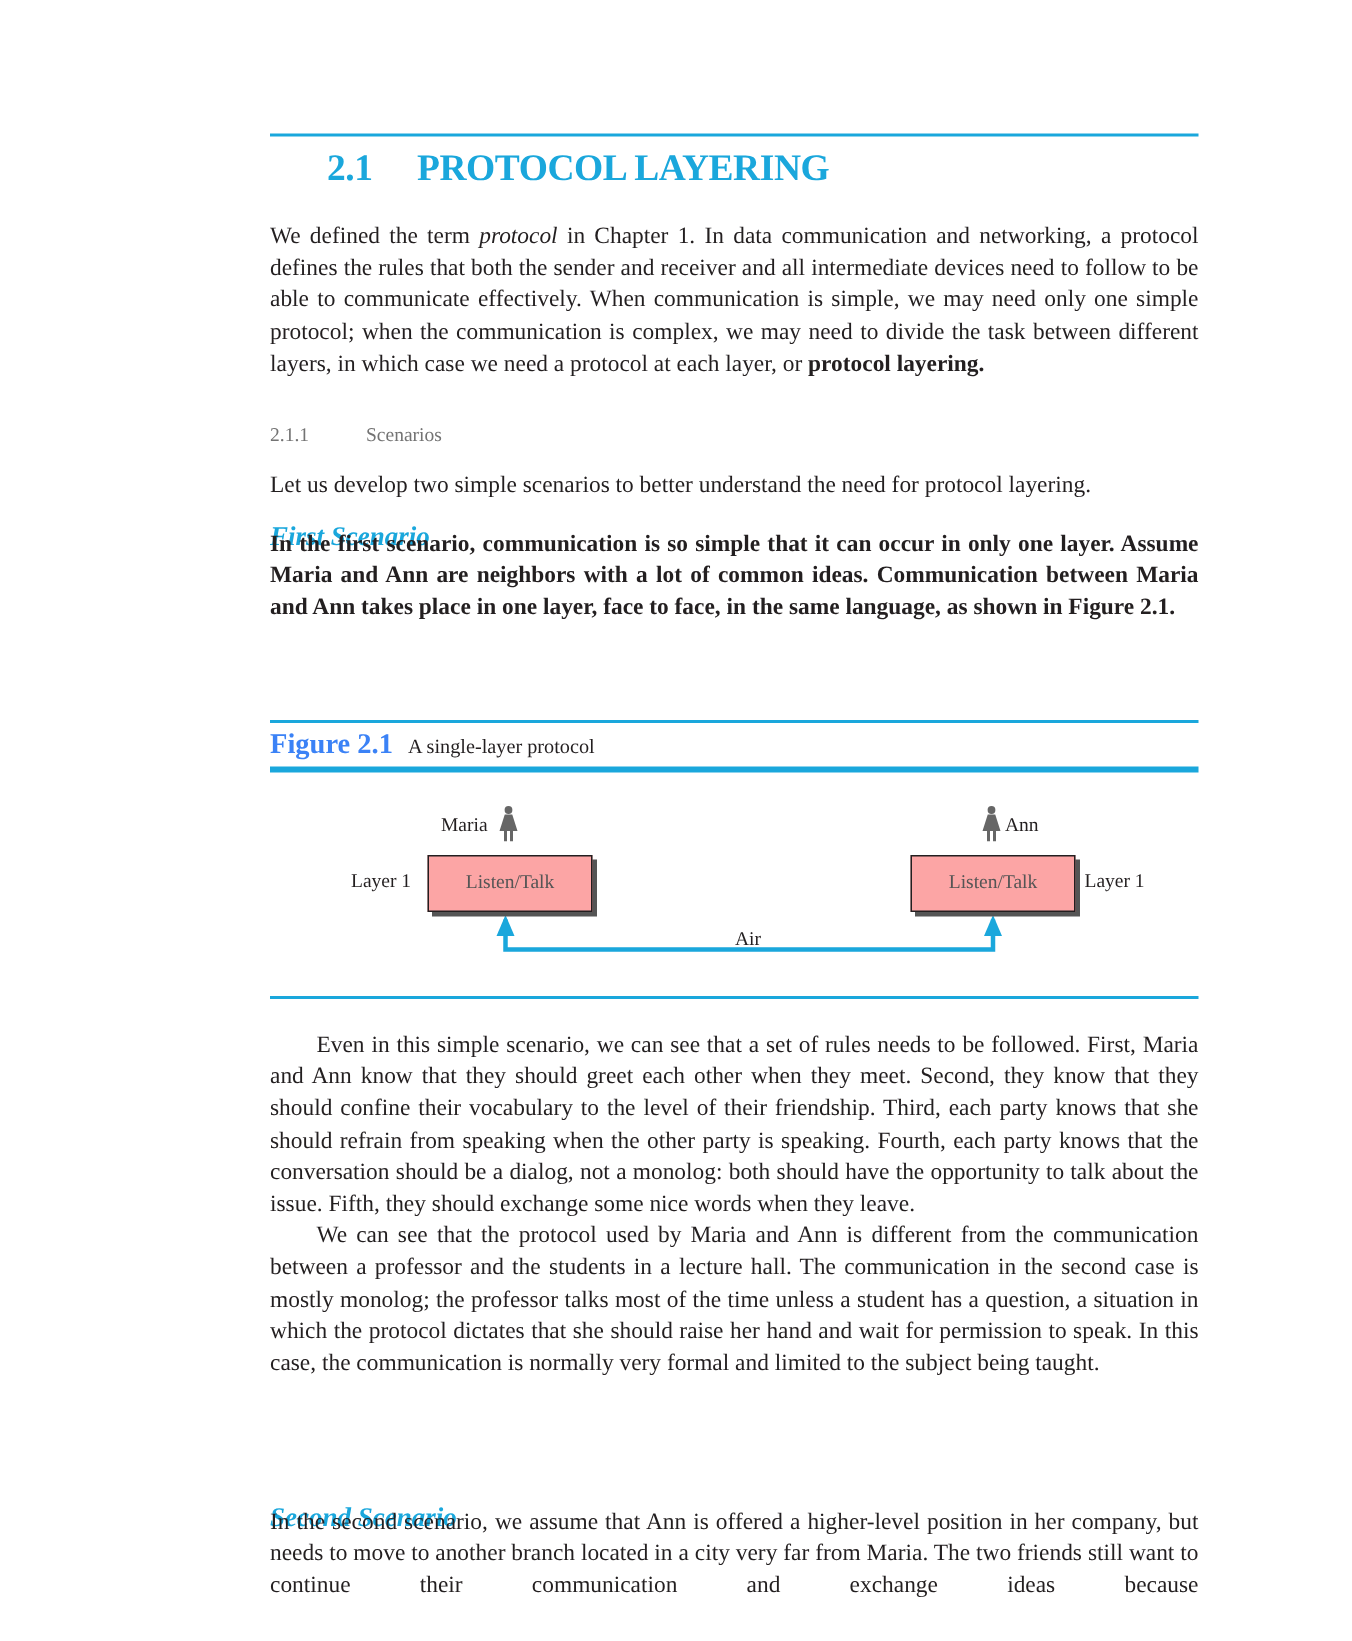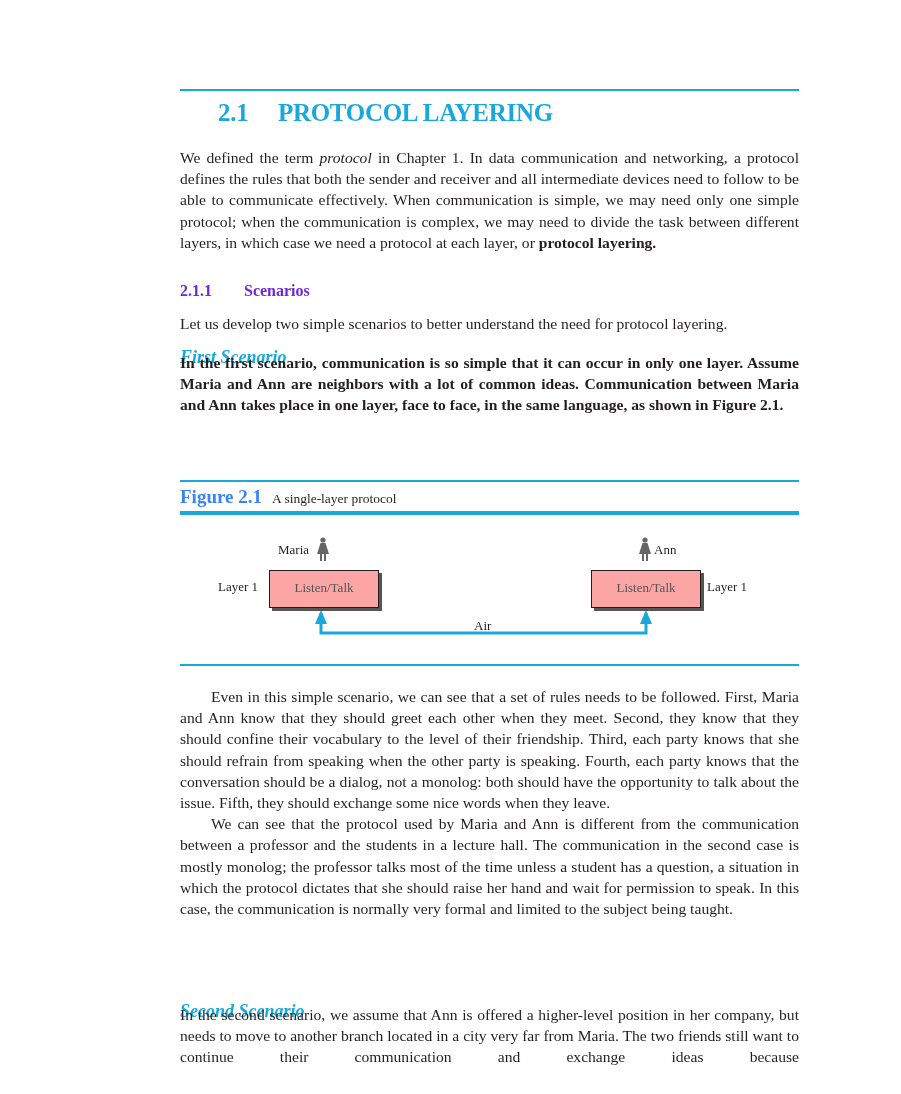--- a/index.html
+++ b/index.html
@@ -6,30 +6,30 @@
   body { width: 901px; height: 1094px; position: relative; overflow: hidden;
          font-family: "Liberation Serif", "DejaVu Serif", serif; color: #231f20; }
   .rule-top { position: absolute; left: 180px; top: 89px; width: 619px; height: 2px; background: #1aa7dc; }
   .h1 { position: absolute; left: 180px; top: 99px; font-family: "Liberation Serif", serif; font-weight: bold;
         font-size: 25px; color: #1aa7dc; letter-spacing: -0.3px; white-space: nowrap; margin-left: 38px; }
   .h1 .num { display: inline-block; width: 60px; }
   .para { position: absolute; left: 180px; width: 619px; font-size: 15.6px; line-height: 21.2px;
           text-align: justify; text-align-last: left; }
   .para p { margin: 0; }
   .indent { text-indent: 31px; }
-  .h2 { position: absolute; left: 180px; top: 282px; font-weight: bold; font-size: 16px; color: #6d28d9; white-space: nowrap; }
+  .h2 { position: absolute; left: 180px; top: 282px; font-weight: normal; font-size: 13px; color: #737373; white-space: nowrap; }
   .h2 .num { display: inline-block; width: 64px; }
   .h3 { position: absolute; left: 180px; font-weight: bold; font-style: italic; font-size: 18px; color: #1aa7dc; }
   .fig-rule1 { position: absolute; left: 180px; top: 480px; width: 619px; height: 2px; background: #1aa7dc; }
   .fig-caption { position: absolute; left: 180px; top: 486px; white-space: nowrap; }
   .fig-caption .label { font-weight: bold; font-size: 19px; color: #3b82f6; display: inline-block; width: 92px; }
   .fig-caption .title { font-size: 13.5px; }
   .fig-rule2 { position: absolute; left: 180px; top: 511px; width: 619px; height: 4px; background: #1aa7dc; }
   .fig-rule3 { position: absolute; left: 180px; top: 664px; width: 619px; height: 2px; background: #1aa7dc; }
-  .diagram { position: absolute; left: 176px; top: 520px; width: 619px; height: 140px; }
+  .diagram { position: absolute; left: 192px; top: 520px; width: 619px; height: 140px; }
   .box { position: absolute; width: 108px; height: 36px; border: 1px solid #231f20; background: #fca5a5;
          box-shadow: 3px 3px 0 #555; font-size: 13px; color: #555; text-align: center; line-height: 34px; }
   .dlabel { position: absolute; font-size: 13px; white-space: nowrap; }
   .person { position: absolute; width: 14px; height: 24px; }
   .arrow-svg { position: absolute; left: 0; top: 0; }
 </style>
 </head>
 <body>
 
 <div class="rule-top"></div>

